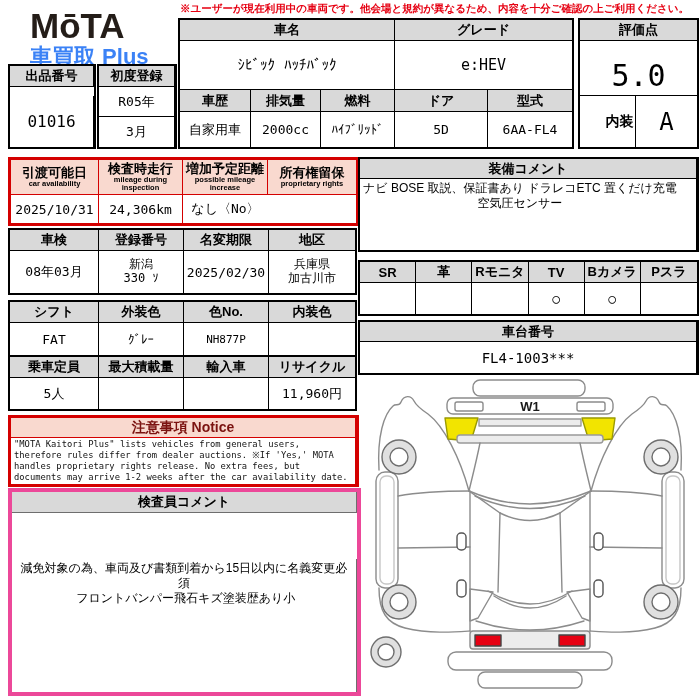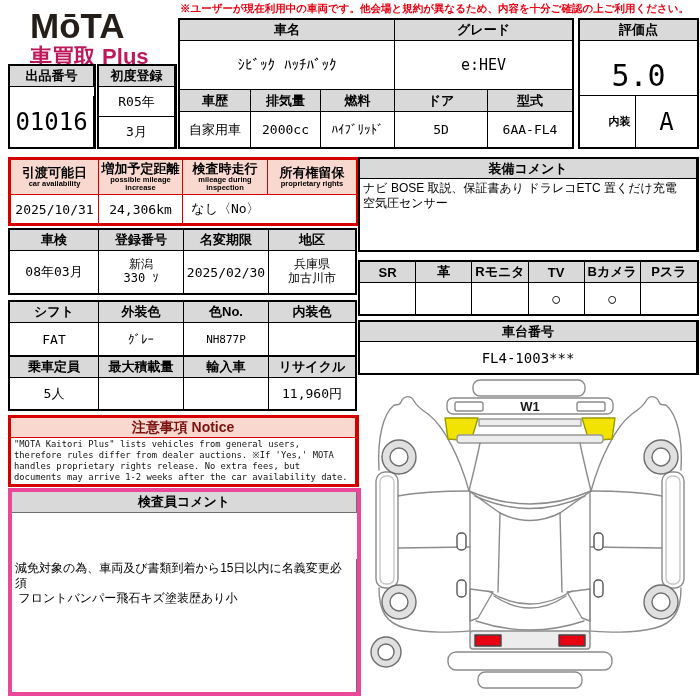--- a/index.html
+++ b/index.html
@@ -15,45 +15,45 @@
   .val{font-family:"DejaVu Sans Mono",monospace;font-size:13px;}
   .pre{white-space:pre-wrap;}
   
   .redtbl{border:3px solid #d40000;}
   .redtbl .c{border-right:1.5px solid #d40000;border-bottom:1.5px solid #d40000;}
   .redtbl .hd{background:#f9d9cf;}
   .hd2{display:flex;flex-direction:column;line-height:1.05;justify-content:center;}
   .hd2 .en{font-size:7.5px;font-weight:bold;}
   
   .logo1{font-size:35px;font-weight:900;color:#241d18;letter-spacing:0px;line-height:1;}
-  .logo2{font-size:22px;font-weight:900;color:#be185d;line-height:1;margin-top:3px;}
+  .logo2{font-size:22px;font-weight:900;color:#3b82f6;line-height:1;margin-top:3px;}
   .disclaimer{color:#e60012;font-weight:bold;font-size:10.5px;white-space:nowrap;}
   .bigscore{font-size:30px;font-family:"DejaVu Sans Mono",monospace;margin-top:14px;}
-  .comment-body{font-size:12px;line-height:1.25;padding:2px 3px;align-items:flex-start;justify-content:flex-start;text-align:left;}
+  .comment-body{font-size:12px;line-height:1.25;padding:2px 3px;align-items:flex-start;justify-content:flex-start;text-align:center;}
   .notice-body{font-family:"DejaVu Sans Mono",monospace;font-size:8.8px;line-height:11px;
                padding:1px 3px;text-align:left;align-items:flex-start;justify-content:flex-start;color:#111;}
   .graybox{border:4px solid #ec4899;gap:46px;}
   .graybox .c{border-color:#6e6e6e;}
   svg text{font-family:"Liberation Sans",sans-serif;}
 </style>
 </head>
 <body>
 
 <div class="sheet">
 
   <div class="abs disclaimer" style="left:180px;top:2px;">※ユーザーが現在利用中の車両です。他会場と規約が異なるため、内容を十分ご確認の上ご利用ください。</div>
 
   <div class="abs" style="left:30px;top:8px;">
     <div class="logo1">MōTA</div>
     <div class="logo2">車買取 Plus</div>
   </div>
 
   <div class="tbl" style="left:8px;top:64px;width:84px;height:81px;grid-template-rows:21px 1fr;grid-template-columns:1fr;">
     <div class="c hd">出品番号</div>
-    <div class="c lr val" style="font-size:24px;margin-top:9px;">01016</div>
+    <div class="c lr val" style="font-size:16px;margin-top:9px;">01016</div>
   </div>
 
   <div class="tbl" style="left:97px;top:64px;width:76px;height:81px;grid-template-rows:21px 1fr 1fr;grid-template-columns:1fr;">
     <div class="c hd">初度登録</div>
     <div class="c val">R05年</div>
     <div class="c lr val">3月</div>
   </div>
 
   <div class="tbl" style="left:178px;top:18px;width:392px;height:127px;
        grid-template-columns:71px 70px 74px 93px 1fr;grid-template-rows:21px 49px 22px 1fr;">
@@ -70,39 +70,39 @@
     <div class="c lr val">2000cc</div>
     <div class="c lr val">ﾊｲﾌﾞﾘｯﾄﾞ</div>
     <div class="c lr val">5D</div>
     <div class="c lr lc val">6AA-FL4</div>
   </div>
 
   <div class="tbl" style="left:578px;top:18px;width:117px;height:127px;
        grid-template-columns:56px 1fr;grid-template-rows:21px 55px 1fr;">
     <div class="c hd lc" style="grid-column:1/3;">評価点</div>
     <div class="c lc bigscore" style="grid-column:1/3;">5.0</div>
-    <div class="c lr" style="font-weight:bold;font-size:11px;padding-left:24px;">内装</div>
+    <div class="c lr" style="font-weight:bold;font-size:14px;padding-left:24px;">内装</div>
     <div class="c lr lc val" style="font-size:24px;">A</div>
   </div>
 
   <div class="tbl redtbl" style="left:8px;top:157px;width:345px;height:63px;
        grid-template-columns:88px 84px 85px 1fr;grid-template-rows:35px 1fr;">
     <div class="c hd hd2">
       <span>引渡可能日</span>
       <span class="en pre">car availability</span>
     </div>
     <div class="c hd hd2">
+      <span>検査時走行</span>
+      <span class="en pre">mileage during
+inspection</span>
+    </div>
+    <div class="c hd hd2">
       <span>増加予定距離</span>
       <span class="en pre">possible mileage
 increase</span>
-    </div>
-    <div class="c hd hd2">
-      <span>検査時走行</span>
-      <span class="en pre">mileage during
-inspection</span>
     </div>
     <div class="c hd hd2 lc">
       <span>所有権留保</span>
       <span class="en pre">proprietary rights</span>
     </div>
     <div class="c lr val">2025/10/31</div>
     <div class="c lr val">24,306km</div>
     <div class="c lr lc val">なし〈No〉</div>
   </div>
 

